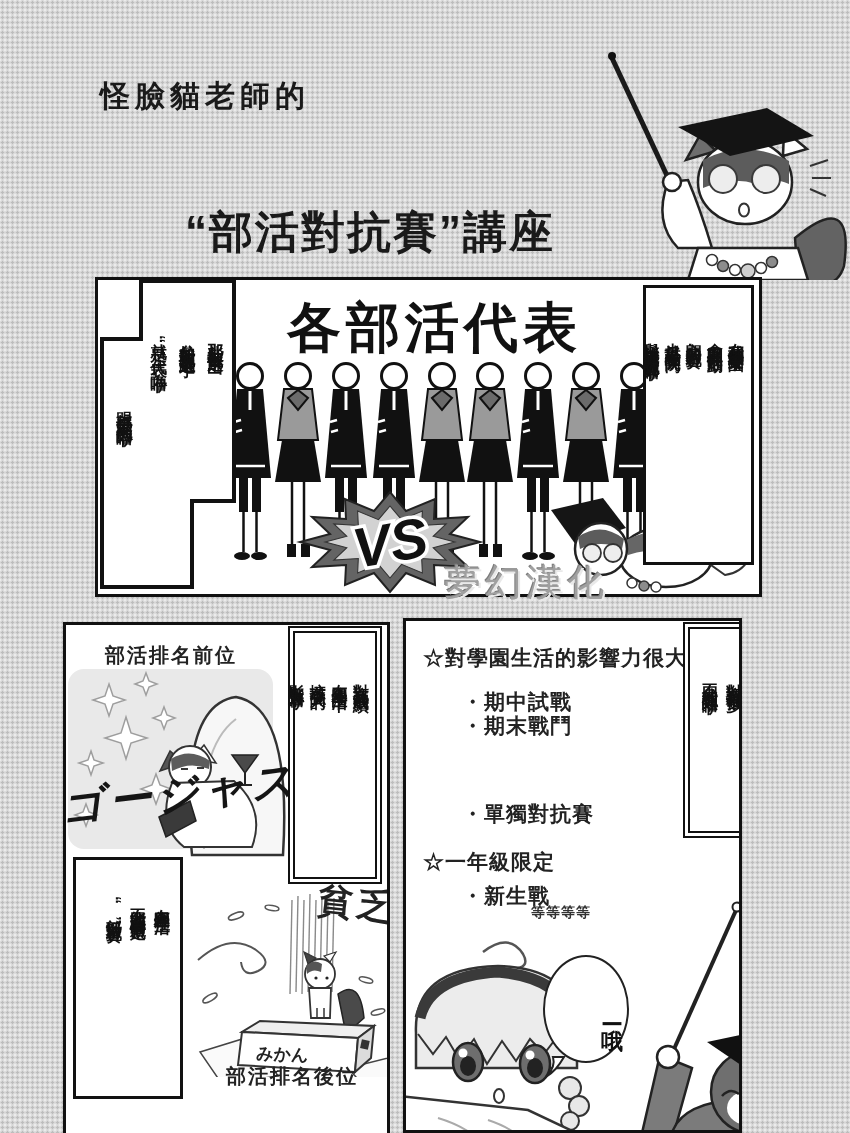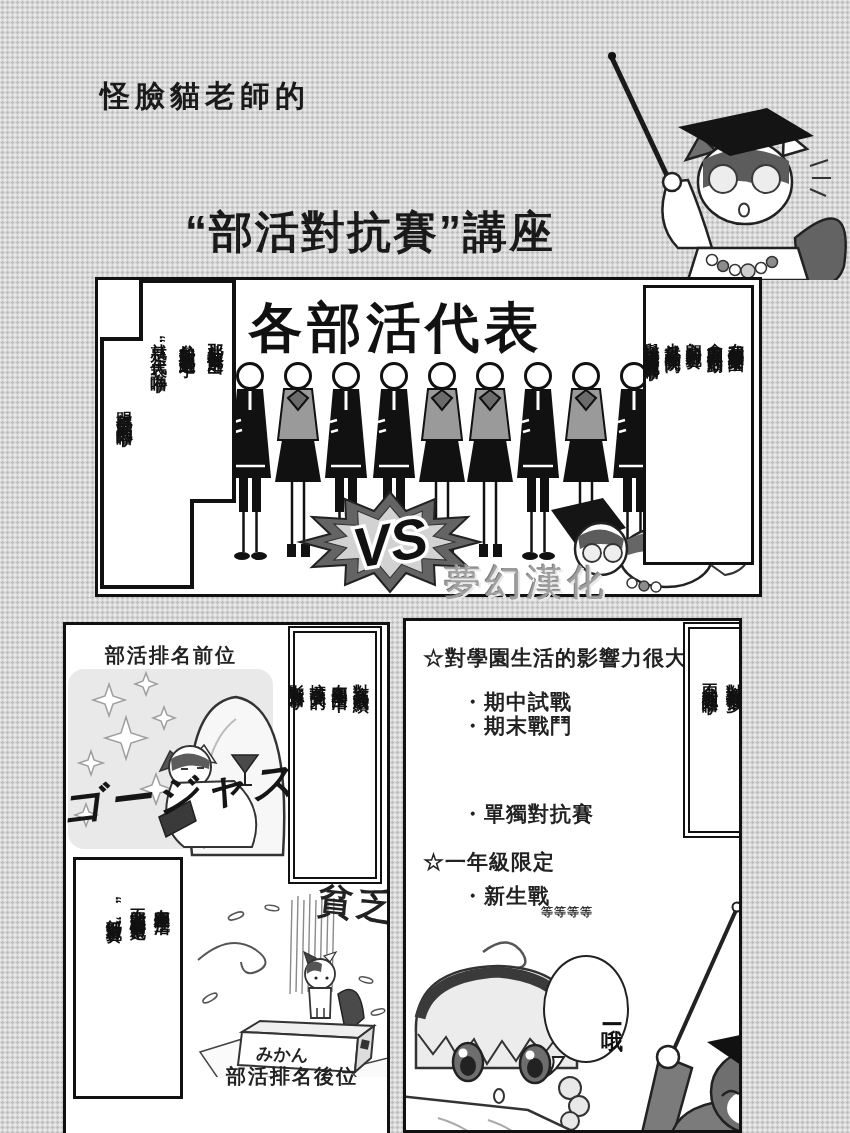--- a/index.html
+++ b/index.html
@@ -12,29 +12,29 @@
   .panel{position:absolute;background:#fff;border:3px solid #111;overflow:hidden;box-sizing:border-box;}
   .box{position:absolute;background:#fff;border:3px solid #111;box-sizing:border-box;}
   .dbox{position:absolute;background:#fff;border:2px solid #111;padding:3px;box-sizing:border-box;}
   .dbox-in{width:100%;height:100%;border:2px solid #111;box-sizing:border-box;position:relative;}
   .vt{writing-mode:vertical-rl;text-orientation:mixed;font-weight:600;color:#111;position:absolute;}
   .hdr1{font-size:30px;font-weight:700;letter-spacing:5px;}
   .hdr2{font-size:23px;font-weight:700;letter-spacing:3px;}
   .hdr3{font-size:44px;font-weight:800;letter-spacing:2px;}
   .label{font-family:"Liberation Serif",serif;font-weight:700;font-size:20px;letter-spacing:2px;color:#222;}
   .chk{position:absolute;font-family:"Liberation Serif",serif;font-weight:600;font-size:21px;letter-spacing:1px;color:#222;white-space:nowrap;}
-  .panel1-title{position:absolute;left:112px;top:12px;width:372px;text-align:center;
+  .panel1-title{position:absolute;left:112px;top:12px;width:372px;text-align:right;
                 font-size:54px;font-weight:800;letter-spacing:5px;color:#111;}
   .watermark{position:absolute;left:444px;top:558px;font-size:37px;font-weight:400;letter-spacing:4px;
              color:#a0a0a0;text-shadow:2px 2px 0 #e9e9e9,-1px -1px 0 #7c7c7c;z-index:30;}
   .gorgeous{position:absolute;left:-6px;top:140px;font-size:43px;font-weight:900;font-style:italic;
             letter-spacing:4px;transform:rotate(-7deg);color:#151515;white-space:nowrap;}
   .poor{position:absolute;left:252px;top:256px;font-family:"Liberation Serif",serif;font-weight:700;
         font-size:35px;letter-spacing:4px;transform:rotate(6deg);color:#222;white-space:nowrap;}
-  .etc{position:absolute;left:135px;top:283px;font-family:Liberation Sans, sans-serif;font-size:12px;
+  .etc{position:absolute;left:125px;top:283px;font-family:Liberation Sans, sans-serif;font-size:14px;
        font-weight:600;letter-spacing:1px;color:#333;}
   .bubble{position:absolute;left:137px;top:334px;width:82px;height:104px;background:#fff;
           border:2.5px solid #222;border-radius:50%;}
   .bubble .vt{left:0;top:20px;width:100%;height:70px;font-size:22px;font-weight:700;text-align:center;}
   svg text{font-family:"Liberation Sans",sans-serif;}
 </style>
 </head>
 <body>
 
 <div id="page">

